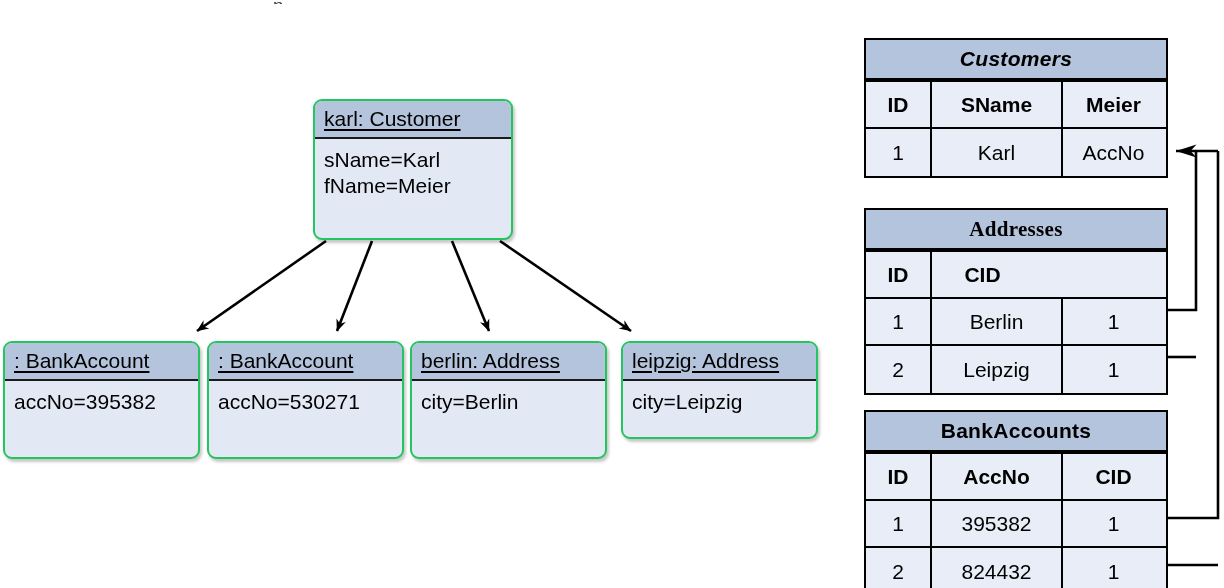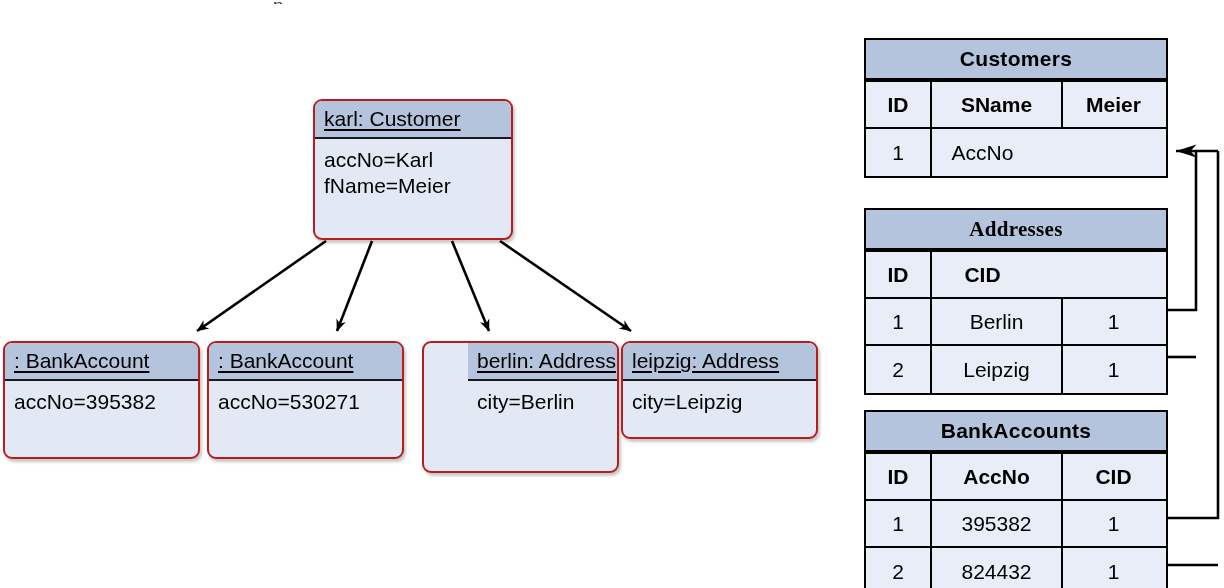--- a/index.html
+++ b/index.html
@@ -29,21 +29,21 @@
     top: 0;
     width: 1224px;
     height: 588px;
     pointer-events: none;
   }
 
   
   .obj {
     position: absolute;
     box-sizing: border-box;
-    border: 2px solid #b91c1c;
+    border: 2px solid #22c55e;
     border-radius: 9px;
     background: #e3e9f4;
     overflow: hidden;
     box-shadow: 2px 3px 3px rgba(0,0,0,0.22);
   }
   .obj .obj-head {
     box-sizing: border-box;
     background: #b4c4dc;
     border-bottom: 2px solid #1a1a1a;
     display: flex;
@@ -162,21 +162,21 @@
 
       <path d="M1218,151 L1176,151" marker-end="url(#fk-arrow)"></path>
     </g>
   </svg>
 
   <div class="obj" style="left:313px; top:99px; width:200px; height:141px;">
     <div class="obj-head">
       <span>karl: Customer</span>
     </div>
     <div class="obj-body">
-      <div>accNo=Karl</div>
+      <div>sName=Karl</div>
       <div>fName=Meier</div>
     </div>
   </div>
 
   <div class="obj" style="left:3px; top:341px; width:197px; height:118px;">
     <div class="obj-head">
       <span>: BankAccount</span>
     </div>
     <div class="obj-body">
       <div>accNo=395382</div>
@@ -185,49 +185,50 @@
 
   <div class="obj" style="left:207px; top:341px; width:197px; height:118px;">
     <div class="obj-head">
       <span>: BankAccount</span>
     </div>
     <div class="obj-body">
       <div>accNo=530271</div>
     </div>
   </div>
 
-  <div class="obj" style="left:422px; top:341px; width:197px; height:132px;padding-left:44px;">
+  <div class="obj" style="left:410px; top:341px; width:197px; height:118px;">
     <div class="obj-head">
       <span>berlin: Address</span>
     </div>
     <div class="obj-body">
       <div>city=Berlin</div>
     </div>
   </div>
 
   <div class="obj" style="left:621px; top:341px; width:197px; height:98px;">
     <div class="obj-head">
       <span>leipzig: Address</span>
     </div>
     <div class="obj-body">
       <div>city=Leipzig</div>
     </div>
   </div>
 
   <div class="tbl" style="left:864px; top:38px; width:304px;">
     <div class="row titlebar">
-      <div class="tbl-title" style="width:100%;">Customers</div>
+      <div class="tbl-title" style="width:100%;font-style:italic;">Customers</div>
     </div>
     <div class="row hdr trow">
       <div class="cell c-id">ID</div>
       <div class="cell c-mid">SName</div>
       <div class="cell c-last">Meier</div>
     </div>
     <div class="row trow">
       <div class="cell c-id">1</div>
+      <div class="cell c-mid">Karl</div>
       <div class="cell c-last">AccNo</div>
     </div>
   </div>
 
   <div class="tbl" style="left:864px; top:208px; width:304px;">
     <div class="row titlebar">
       <div class="tbl-title" style="width:100%;font-family:Liberation Serif, serif;">Addresses</div>
     </div>
     <div class="row hdr trow">
       <div class="cell c-id">ID</div>

